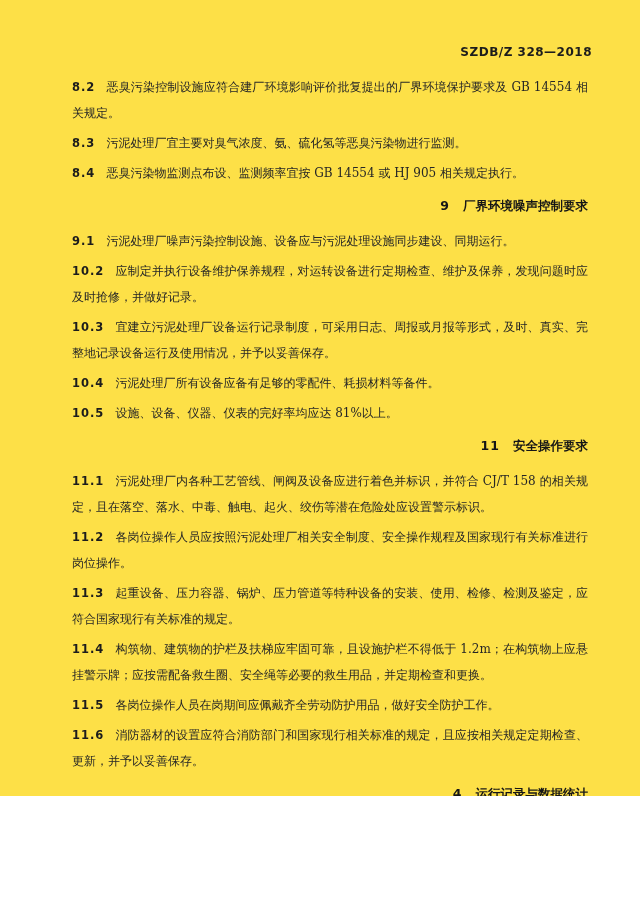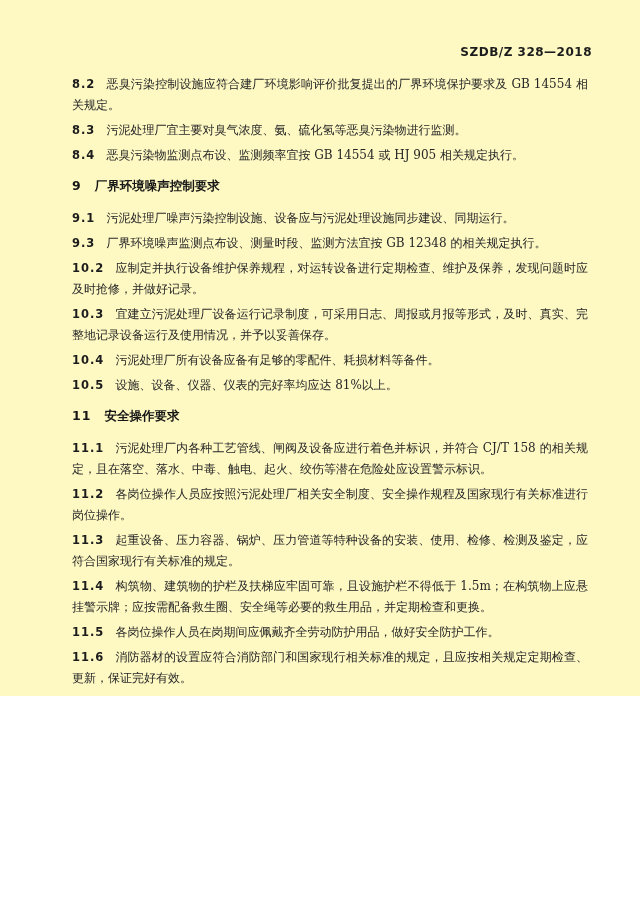--- a/index.html
+++ b/index.html
@@ -3,22 +3,22 @@
 <meta charset="utf-8">
 <style>
   html, body {
     margin: 0;
     padding: 0;
     background: #ffffff;
   }
   .page {
     position: relative;
     width: 640px;
-    height: 696px;
-    background: #fef9c3;
+    height: 796px;
+    background: #fde047;
     overflow: hidden;
     font-family: "DejaVu Serif", serif;
   }
   .running-header {
     position: absolute;
     top: 45px;
     right: 48px;
     font-family: "DejaVu Sans", sans-serif;
     font-weight: bold;
     font-size: 12px;
@@ -27,41 +27,41 @@
     white-space: nowrap;
   }
   .doc {
     position: absolute;
     left: 72px;
     top: 74px;
     width: 516px;
   }
   .clause {
     font-size: 12px;
-    line-height: 21px;
+    line-height: 26px;
     text-align: justify;
     color: #262626;
     margin: 0 0 4px 0;
   }
   .clause .num {
     font-family: "DejaVu Sans", sans-serif;
     font-weight: bold;
     font-size: 11.5px;
     letter-spacing: 1px;
     color: #1c1c1c;
     margin-right: 11px;
   }
   .heading, .subheading {
     font-family: "DejaVu Sans", sans-serif;
     font-weight: bold;
     font-size: 12.5px;
     line-height: 21px;
     color: #161616;
     margin: 9px 0 12px 0;
-    text-align: left;
+    text-align: right;
   }
   .heading .num, .subheading .num {
     letter-spacing: 1px;
     margin-right: 13px;
   }
   .subheading {
     margin: 7px 0 10px 12px;
   }
   .page-number {
     position: absolute;
@@ -77,30 +77,29 @@
 
 <div class="page">
   <div class="running-header">SZDB/Z 328—2018</div>
 
   <div class="doc">
       <p class="clause"><span class="num">8.2</span><span class="txt">恶臭污染控制设施应符合建厂环境影响评价批复提出的厂界环境保护要求及 GB 14554 相关规定。</span></p>
       <p class="clause"><span class="num">8.3</span><span class="txt">污泥处理厂宜主要对臭气浓度、氨、硫化氢等恶臭污染物进行监测。</span></p>
       <p class="clause"><span class="num">8.4</span><span class="txt">恶臭污染物监测点布设、监测频率宜按 GB 14554 或 HJ 905 相关规定执行。</span></p>
       <p class="heading"><span class="num">9</span><span class="txt">厂界环境噪声控制要求</span></p>
       <p class="clause"><span class="num">9.1</span><span class="txt">污泥处理厂噪声污染控制设施、设备应与污泥处理设施同步建设、同期运行。</span></p>
-      <p class="clause"><span class="num">9.3</span><span class="txt">厂界环境噪声监测点布设、测量时段、监测方法宜按 GB 12348 的相关规定执行。</span></p>
       <p class="clause"><span class="num">10.2</span><span class="txt">应制定并执行设备维护保养规程，对运转设备进行定期检查、维护及保养，发现问题时应及时抢修，并做好记录。</span></p>
       <p class="clause"><span class="num">10.3</span><span class="txt">宜建立污泥处理厂设备运行记录制度，可采用日志、周报或月报等形式，及时、真实、完整地记录设备运行及使用情况，并予以妥善保存。</span></p>
       <p class="clause"><span class="num">10.4</span><span class="txt">污泥处理厂所有设备应备有足够的零配件、耗损材料等备件。</span></p>
       <p class="clause"><span class="num">10.5</span><span class="txt">设施、设备、仪器、仪表的完好率均应达 81%以上。</span></p>
       <p class="heading"><span class="num">11</span><span class="txt">安全操作要求</span></p>
       <p class="clause"><span class="num">11.1</span><span class="txt">污泥处理厂内各种工艺管线、闸阀及设备应进行着色并标识，并符合 CJ/T 158 的相关规定，且在落空、落水、中毒、触电、起火、绞伤等潜在危险处应设置警示标识。</span></p>
       <p class="clause"><span class="num">11.2</span><span class="txt">各岗位操作人员应按照污泥处理厂相关安全制度、安全操作规程及国家现行有关标准进行岗位操作。</span></p>
       <p class="clause"><span class="num">11.3</span><span class="txt">起重设备、压力容器、锅炉、压力管道等特种设备的安装、使用、检修、检测及鉴定，应符合国家现行有关标准的规定。</span></p>
-      <p class="clause"><span class="num">11.4</span><span class="txt">构筑物、建筑物的护栏及扶梯应牢固可靠，且设施护栏不得低于 1.5m；在构筑物上应悬挂警示牌；应按需配备救生圈、安全绳等必要的救生用品，并定期检查和更换。</span></p>
+      <p class="clause"><span class="num">11.4</span><span class="txt">构筑物、建筑物的护栏及扶梯应牢固可靠，且设施护栏不得低于 1.2m；在构筑物上应悬挂警示牌；应按需配备救生圈、安全绳等必要的救生用品，并定期检查和更换。</span></p>
       <p class="clause"><span class="num">11.5</span><span class="txt">各岗位操作人员在岗期间应佩戴齐全劳动防护用品，做好安全防护工作。</span></p>
-      <p class="clause"><span class="num">11.6</span><span class="txt">消防器材的设置应符合消防部门和国家现行相关标准的规定，且应按相关规定定期检查、更新，保证完好有效。</span></p>
+      <p class="clause"><span class="num">11.6</span><span class="txt">消防器材的设置应符合消防部门和国家现行相关标准的规定，且应按相关规定定期检查、更新，并予以妥善保存。</span></p>
       <p class="heading"><span class="num">4</span><span class="txt">运行记录与数据统计</span></p>
       <p class="subheading"><span class="num">12.1</span><span class="txt">污泥接收系统</span></p>
     </div>
 
   <div class="page-number">7</div>
 </div>
 
 </body></html>

